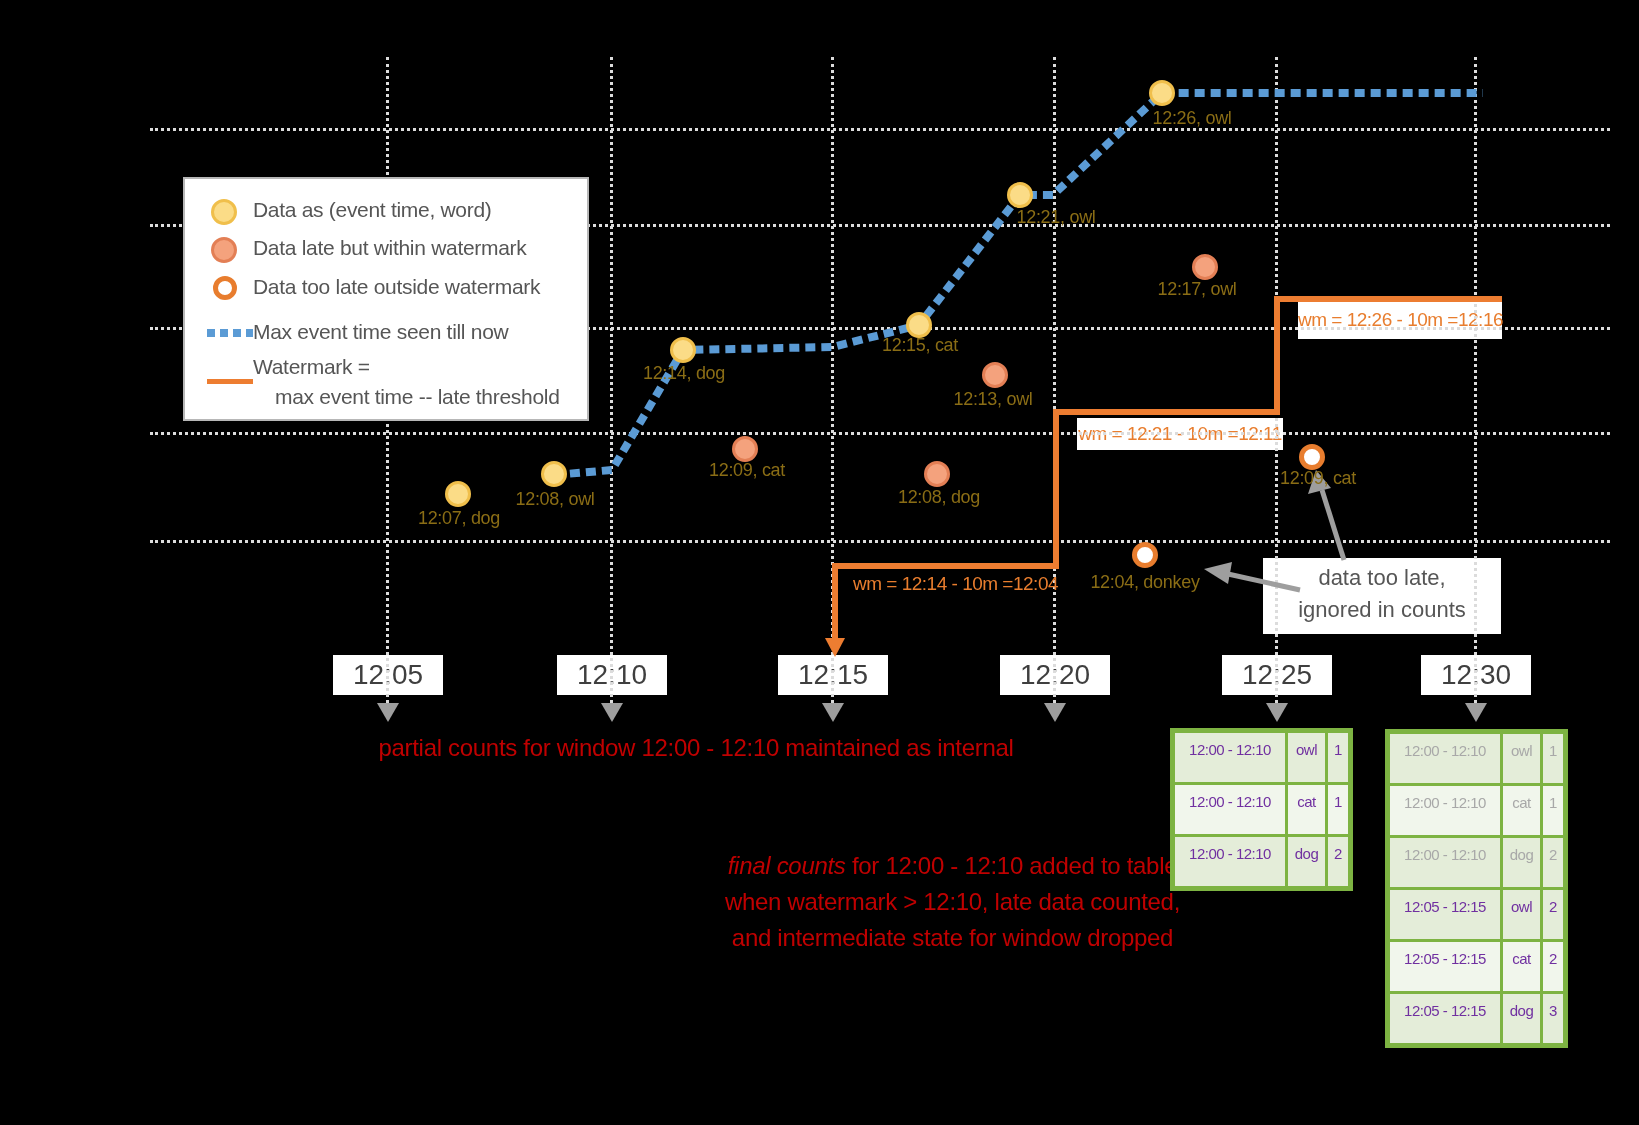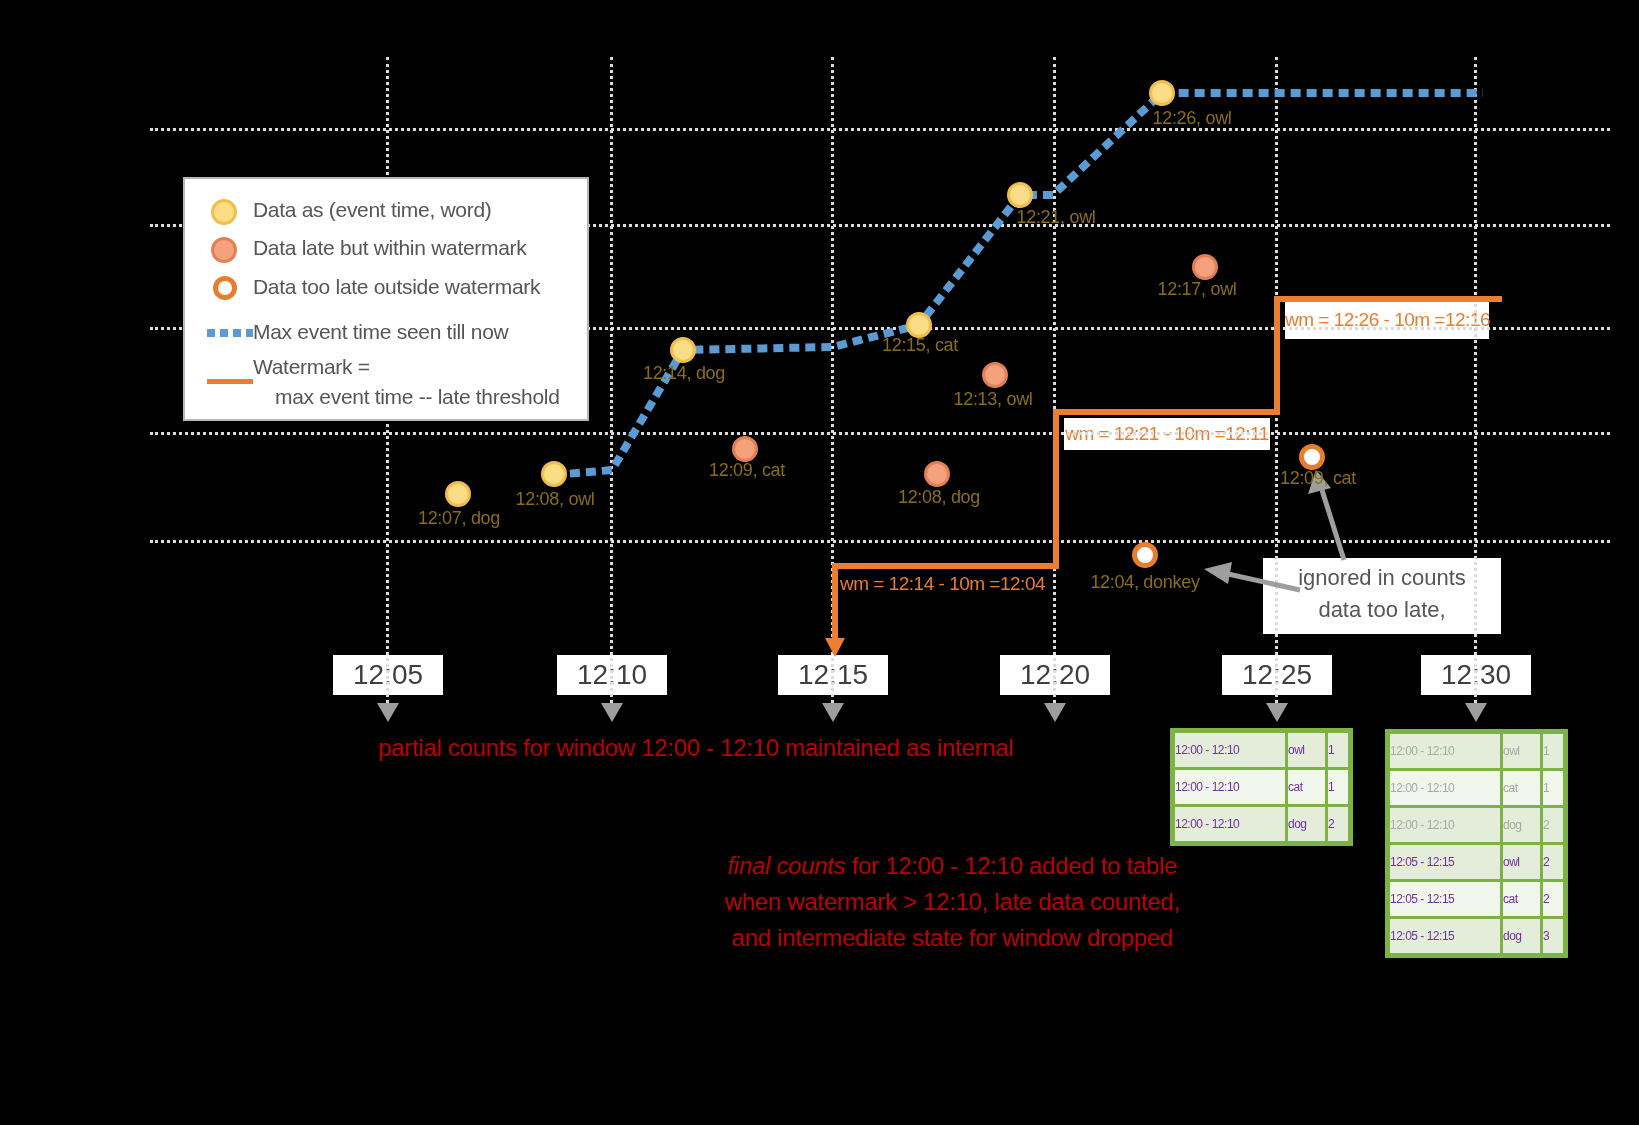--- a/index.html
+++ b/index.html
@@ -19,21 +19,21 @@
   .pt.late{width:20px;height:20px;background:#F4A27D;border:3px solid #E37F55;}
   .pt.toolate{width:16px;height:16px;background:#FFFFFF;border:5px solid #E87D2E;}
   .pt-label{position:absolute;width:130px;text-align:center;font-size:18px;letter-spacing:-0.3px;
             color:#8A6D15;z-index:4;}
   
   .timebox{position:absolute;top:655px;width:110px;height:40px;background:#FFFFFF;
            text-align:center;font-size:28px;line-height:40px;color:#3F3F3F;z-index:1;}
   .down-arrow{position:absolute;top:703px;width:0;height:0;border-left:11px solid transparent;
               border-right:11px solid transparent;border-top:19px solid #9E9E9E;z-index:3;}
   
-  .wm-label{position:absolute;color:#E87D2E;font-size:19px;letter-spacing:-0.5px;z-index:4;white-space:nowrap;}
+  .wm-label{position:absolute;color:#E87D2E;font-size:19px;letter-spacing:-0.5px;z-index:4;white-space:nowrap;margin-left:13px;}
   .wm-boxed{background:#FFFFFF;text-align:center;z-index:1;}
   
   .legend{position:absolute;left:183px;top:177px;width:402px;height:240px;background:#FFFFFF;
           border:2px solid #B7B7B7;z-index:6;color:#565656;font-size:21px;letter-spacing:-0.3px;}
   .legend .sw{position:absolute;border-radius:50%;}
   .legend .sw.on{left:26px;width:20px;height:20px;background:#FBDC87;border:3px solid #F0BF4B;}
   .legend .sw.late{left:26px;width:20px;height:20px;background:#F4A27D;border:3px solid #E37F55;}
   .legend .sw.toolate{left:28px;width:14px;height:14px;background:#fff;border:5px solid #E87D2E;}
   .legend .ltext{position:absolute;left:68px;white-space:nowrap;}
   .legend .dash-sample{position:absolute;left:22px;top:150px;width:46px;height:8px;
@@ -43,21 +43,21 @@
   .callout{position:absolute;left:1263px;top:558px;width:238px;height:76px;background:#FFFFFF;
            z-index:1;text-align:center;color:#565656;font-size:22px;line-height:32px;padding-top:4px;
            box-sizing:border-box;}
   
   .red{position:absolute;color:#C00000;font-size:24px;line-height:33px;text-align:center;z-index:4;
        letter-spacing:-0.3px;}
   .red .emph{font-weight:normal;font-style:italic;}
   
   .gtable{position:absolute;display:grid;grid-template-columns:110px 37px 20px;gap:3px;
           background:#7DB342;padding:5px;z-index:4;}
-  .gtable .cell{height:34px;line-height:34px;text-align:left;font-size:12px;letter-spacing:-0.5px;
+  .gtable .cell{height:49px;line-height:34px;text-align:center;font-size:15px;letter-spacing:-0.5px;
           background:#E4EDD9;color:#7030A0;overflow:hidden;}
   .gtable .cell.alt{background:#F1F6EC;}
   .gtable .cell.stale{color:#A8A8A8;}
 </style>
 </head>
 <body>
 
 <div class="canvas">
 
   <div class="hgrid" style="left:150px;top:128px;width:1460px;"></div>
@@ -136,22 +136,22 @@
   <div class="timebox" style="left:1421px;">12:30</div>
 
   <div class="down-arrow" style="left:377px;"></div>
   <div class="down-arrow" style="left:601px;"></div>
   <div class="down-arrow" style="left:822px;"></div>
   <div class="down-arrow" style="left:1044px;"></div>
   <div class="down-arrow" style="left:1266px;"></div>
   <div class="down-arrow" style="left:1465px;"></div>
 
   <div class="callout">
+    <div>data too late,</div>
     <div>ignored in counts</div>
-    <div>data too late,</div>
   </div>
 
   <div class="red" style="left:320px;top:731px;width:752px;">
     <div>partial counts for window 12:00 - 12:10 maintained as internal</div>
   </div>
   <div class="red" style="left:700px;top:848px;width:505px;line-height:36px;">
     <div><span class="emph">final counts</span><span> for 12:00 - 12:10 added to table</span></div>
     <div>when watermark &gt; 12:10, late data counted,</div>
     <div>and intermediate state for window dropped</div>
   </div>

